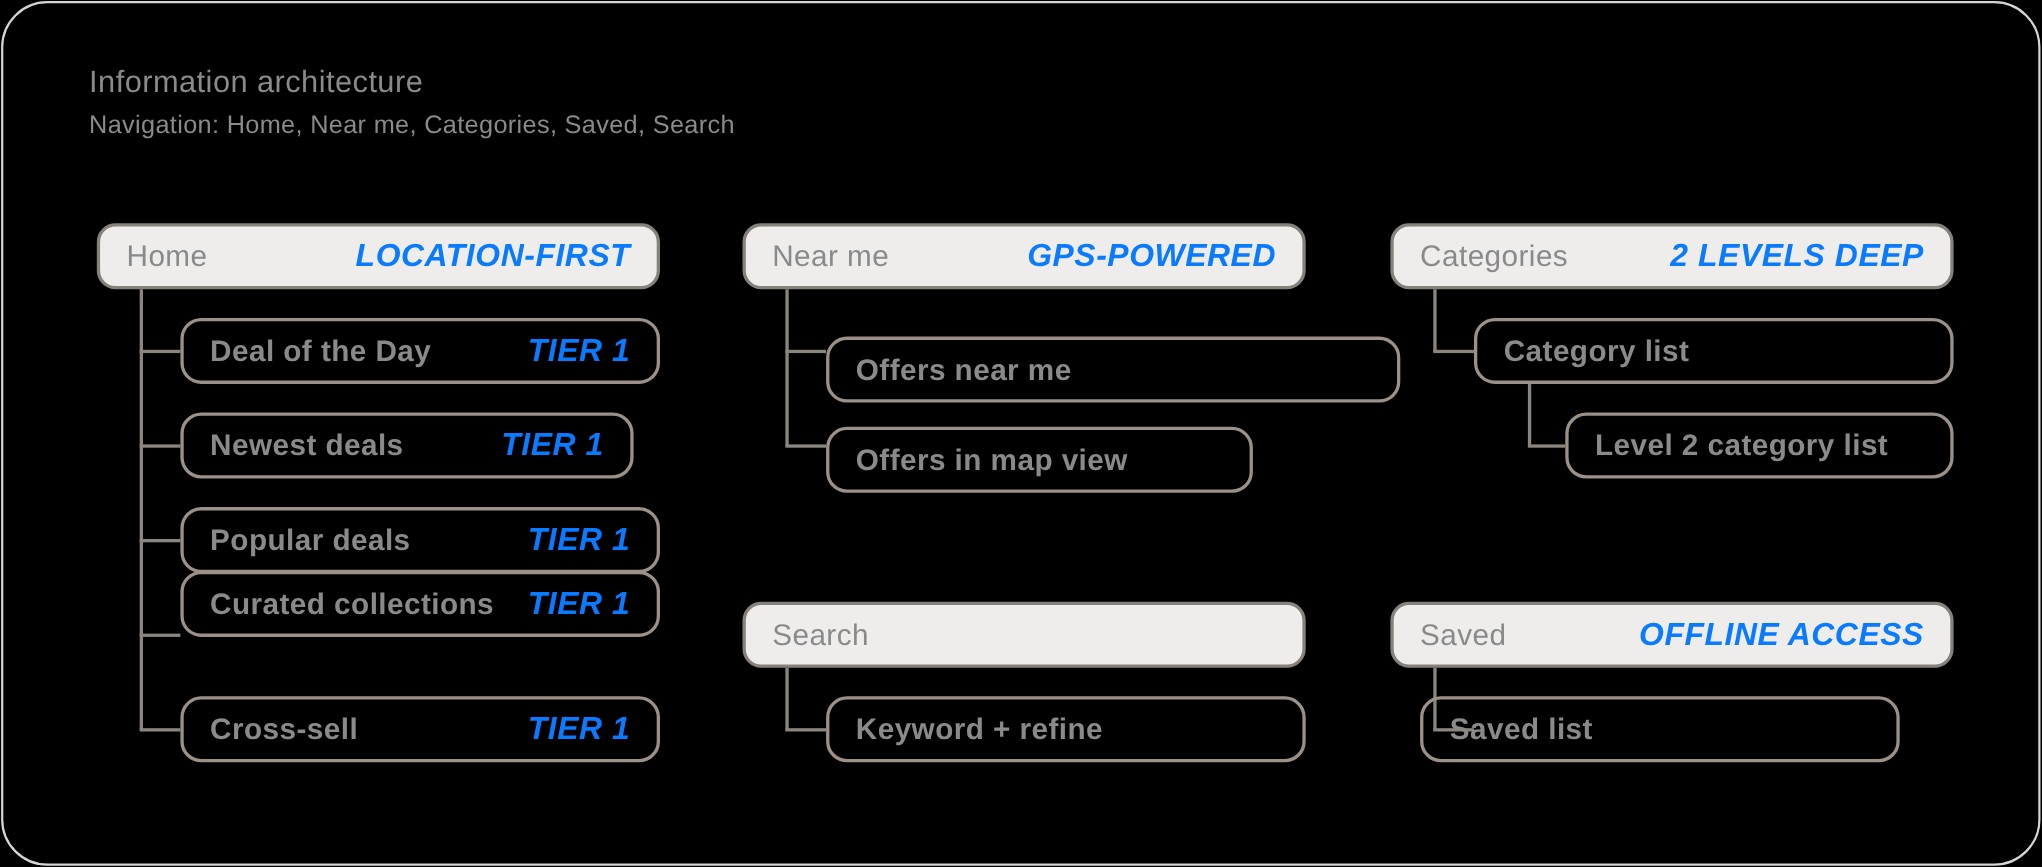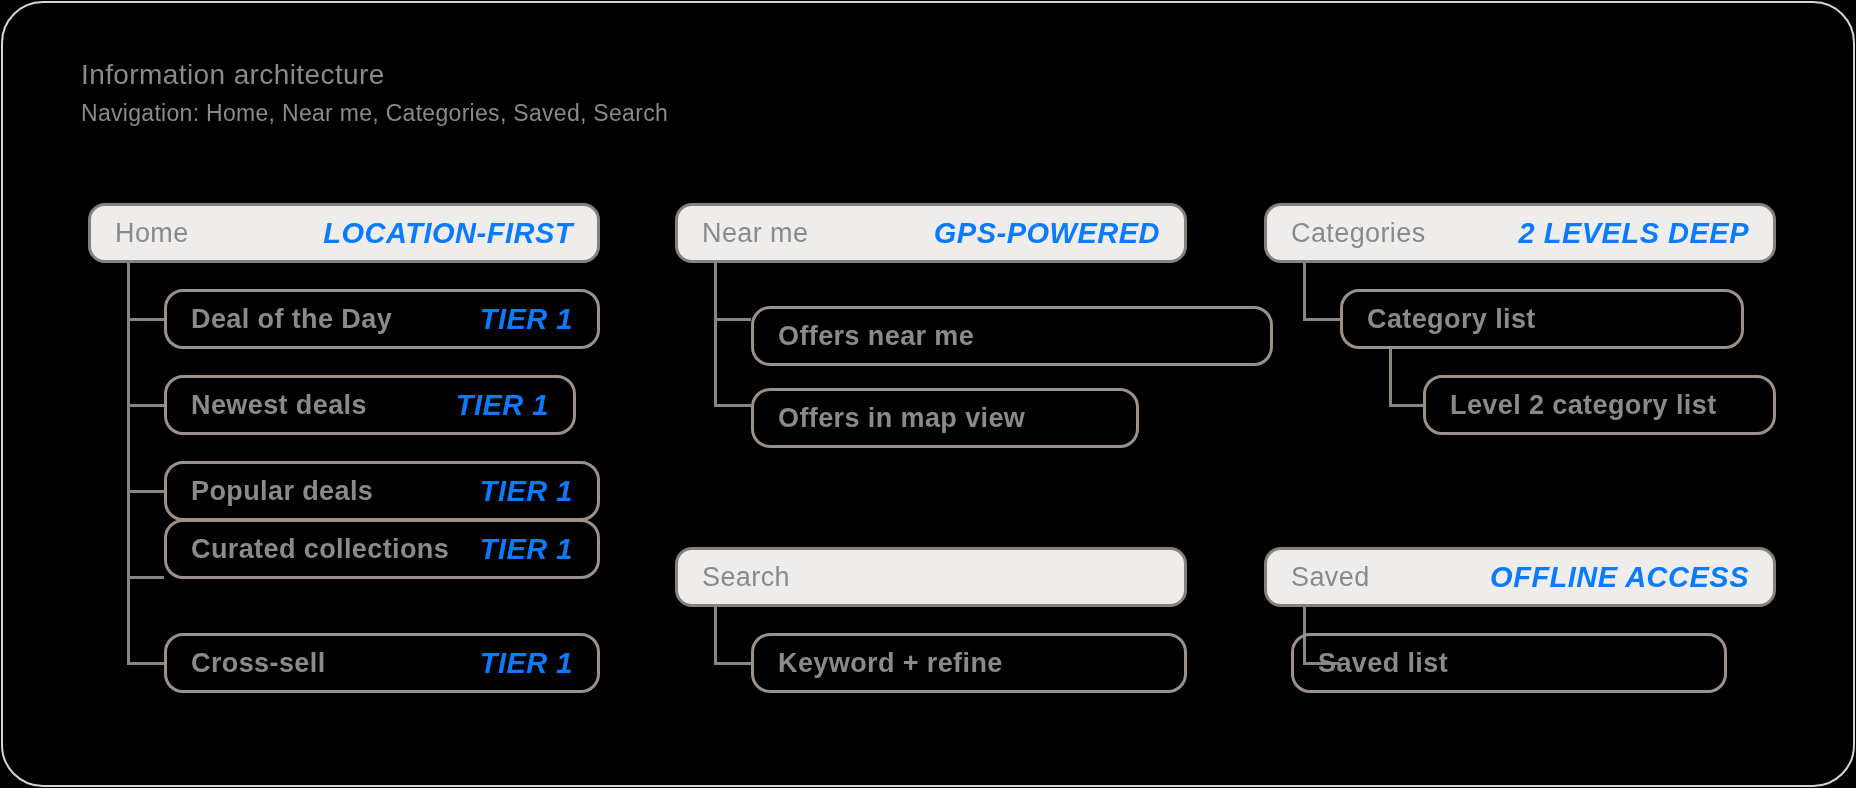--- a/index.html
+++ b/index.html
@@ -128,21 +128,21 @@
   </div>
 
   <div class="node parent" style="left:1261px;top:200px;width:512px">
     <span class="label">Categories</span>
     <span class="badge">2 LEVELS DEEP</span>
   </div>
 
   <div class="vline" style="left:1300px;top:260px;height:57px"></div>
   <div class="hline" style="left:1300px;top:315px;width:37px"></div>
 
-  <div class="node child" style="left:1337px;top:286px;width:404px">
+  <div class="node child" style="left:1337px;top:286px;width:436px">
     <span class="label">Category list</span>
   </div>
 
   <div class="vline" style="left:1386px;top:346px;height:57px"></div>
   <div class="hline" style="left:1386px;top:401px;width:34px"></div>
 
   <div class="node child" style="left:1420px;top:372px;width:353px">
     <span class="label">Level 2 category list</span>
   </div>
 

